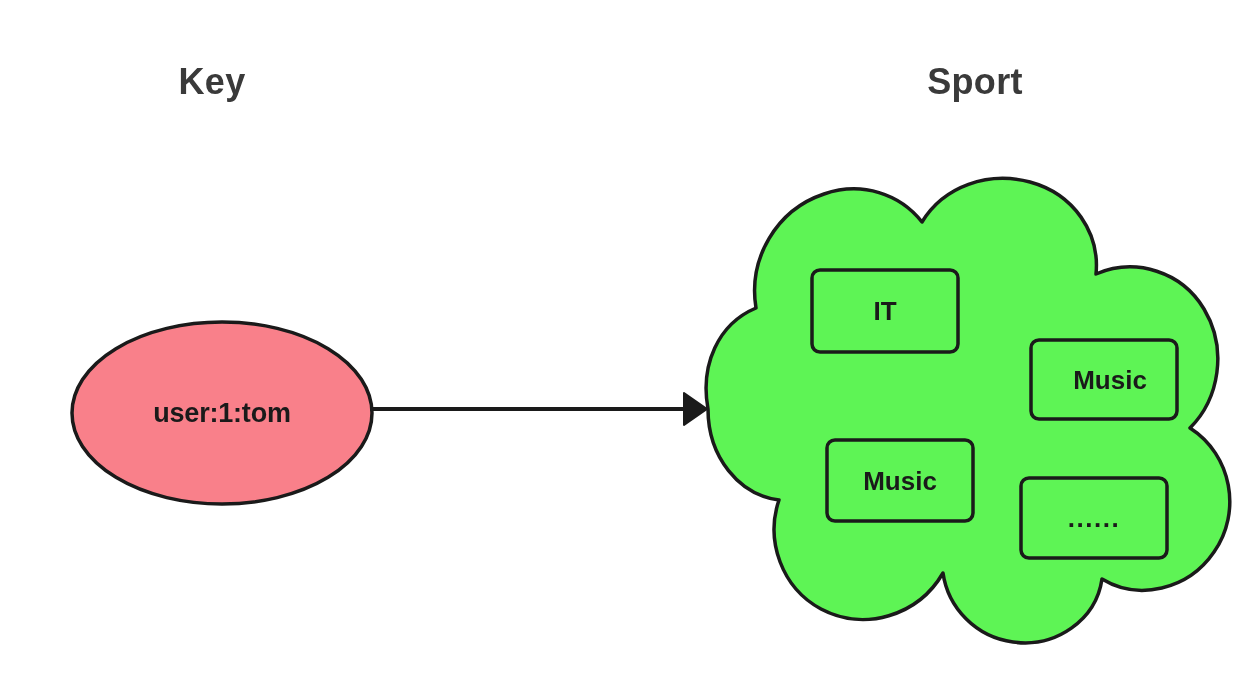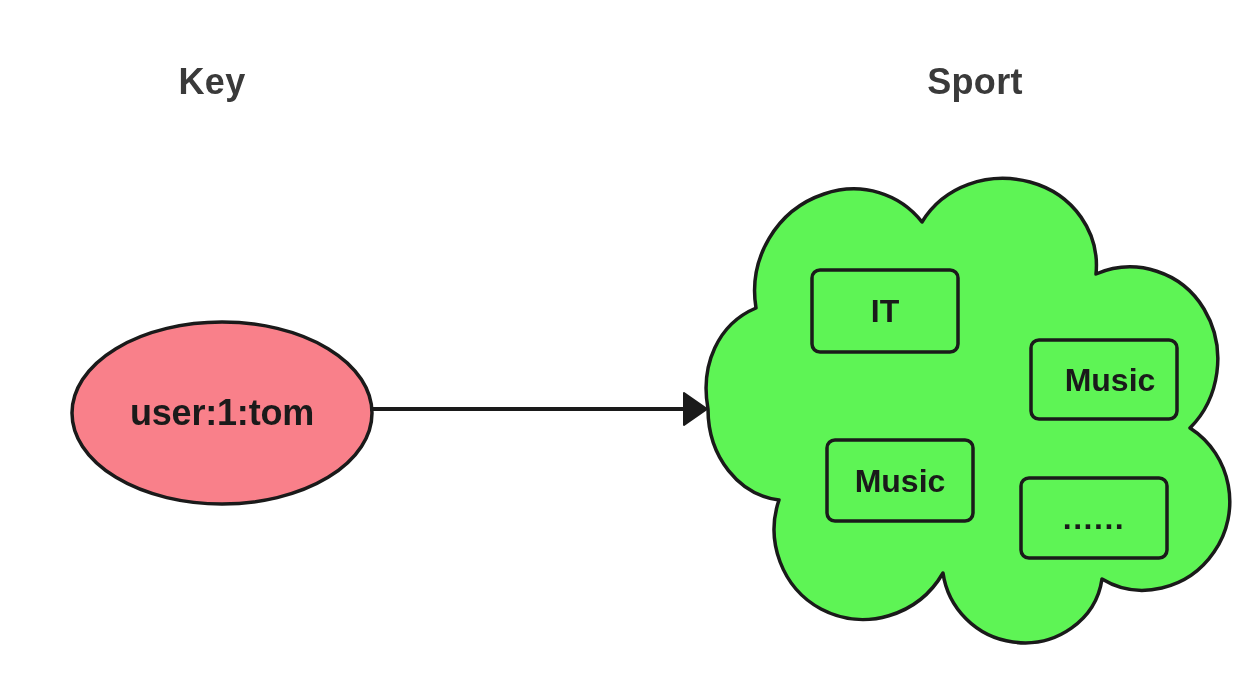--- a/index.html
+++ b/index.html
@@ -40,24 +40,24 @@
     font-weight: bold;
     color: #1a1a1a;
     white-space: nowrap;
     transform: translate(-50%, -50%);
     user-select: none;
     pointer-events: none;
   }
   #key-node-label {
     left: 222px;
     top: 414px;
-    font-size: 36px;
+    font-size: 27px;
     letter-spacing: -0.2px;
   }
-  .item-label { font-size: 32px; }
+  .item-label { font-size: 26px; }
   #item-label-0 { left: 885px;  top: 312px; }
   #item-label-1 { left: 1104px; top: 379px; }
   #item-label-2 { left: 900px;  top: 482px; }
   #item-label-3 { left: 1094px; top: 528px; letter-spacing: 1.5px; }
 </style>
 </head>
 <body>
 
 <div id="stage" style="background: rgb(255, 255, 255);">
 

